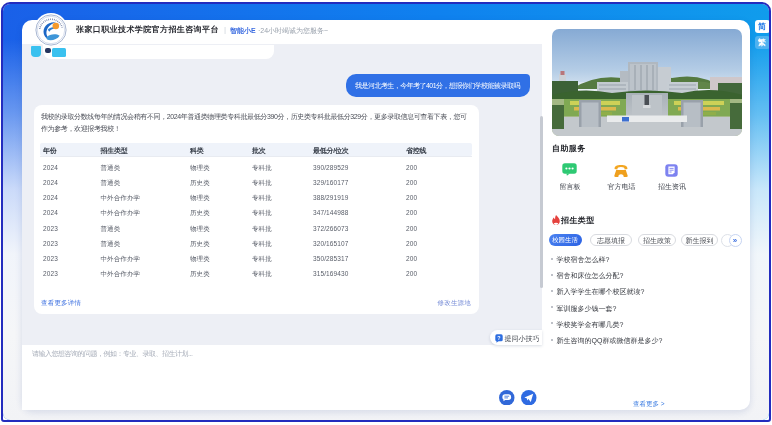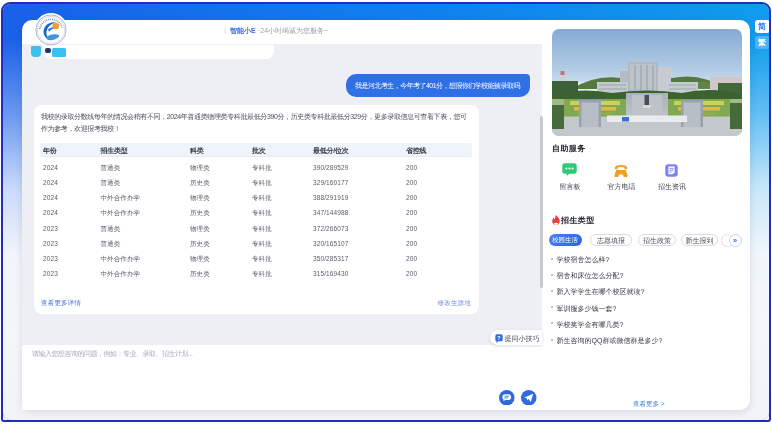--- a/index.html
+++ b/index.html
@@ -57,20 +57,21 @@
         text-align:center; line-height:13px; z-index:8;}
   svg { position:absolute; z-index:8; }
 </style>
 </head>
 <body>
 <div class="page">
   <div class="bg"></div>
   <div class="bgfade"></div>
   <div class="card"></div>
 
+  <div class="title">张家口职业技术学院官方招生咨询平台</div>
   <div class="sep">|</div>
   <div class="sub1">智能小E</div>
   <div class="sub2">·24小时竭诚为您服务~</div>
 
   <svg style="left:34px; top:13px; z-index:9;" width="34" height="34" viewBox="0 0 34 34">
     <circle cx="17" cy="17" r="17" fill="#fff"></circle>
     <circle cx="17" cy="17" r="15.1" fill="none" stroke="#8296bd" stroke-width="0.7"></circle>
     <circle cx="17" cy="17" r="13.7" fill="none" stroke="#aebddb" stroke-width="0.5"></circle>
     <path d="M5.8,16 A11.5,11.5 0 0 1 28.2,14.5" fill="none" stroke="#3a4f86" stroke-width="1.6" stroke-dasharray="0.8,1.1" opacity="0.75"></path>
     <path d="M22,9.3 C14,8.2 8.2,14.2 9.8,20.8 C10.8,24.6 14,26.8 17.2,26.6 C13.4,25 11.5,21 12.8,17.2 C14.1,13.4 17.8,10.6 22,9.3 Z" fill="#1c67c6"></path>

